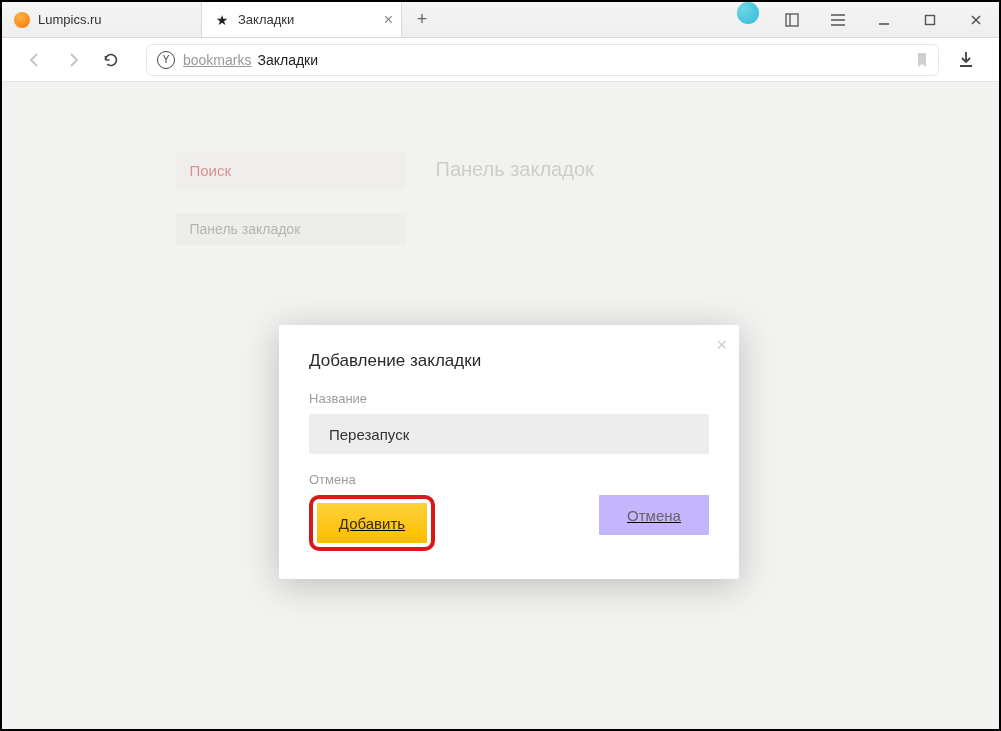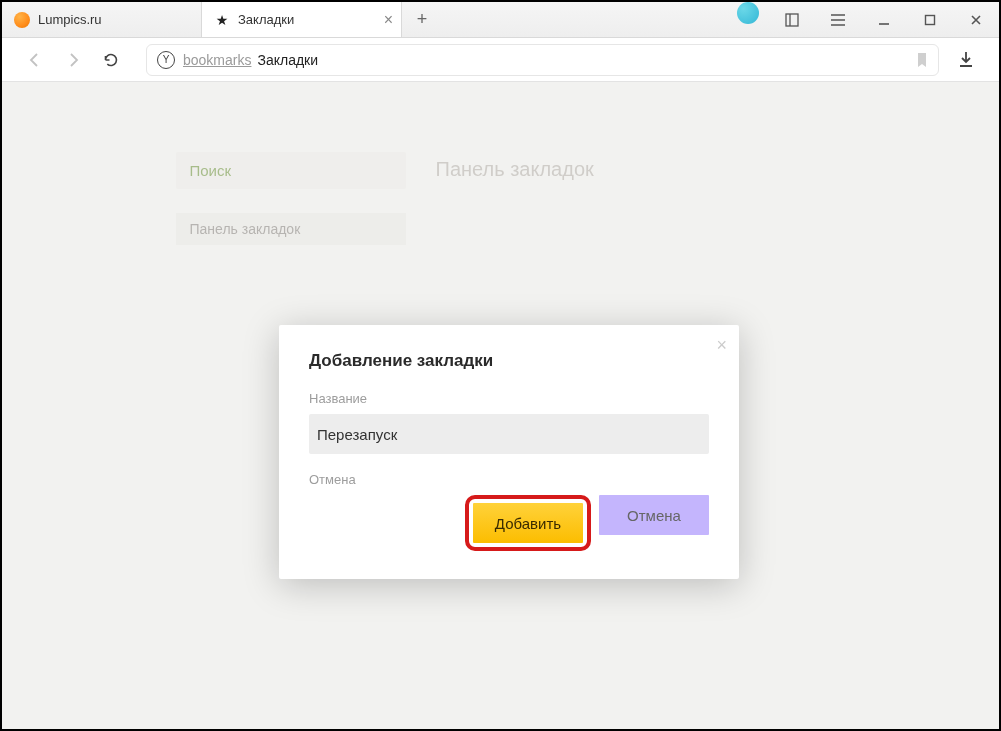--- a/index.html
+++ b/index.html
@@ -26,34 +26,34 @@
 .y-icon { width: 18px; height: 18px; border: 1.5px solid #444; border-radius: 50%; font-size: 10px; display: flex; align-items: center; justify-content: center; color: #444; margin-right: 8px; }
 .urlbox .prefix { color: #9a9a9a; font-size: 14px; margin-right: 6px; text-decoration: underline; }
 .urlbox .urltitle { color: #222; font-size: 14px; }
 .urlbox .bmk { margin-left: auto; color: #bdbdbd; font-size: 14px; }
 .dlbtn { width: 30px; height: 30px; display: flex; align-items: center; justify-content: center; color: #444; font-size: 18px; cursor: pointer; }
 
 
 .viewport { flex: 1; background: #f2f2f0; position: relative; padding: 70px 0 0 0; }
 .bookmarks-layout { display: flex; gap: 22px; margin: 0 auto; width: 650px; opacity: 0.45; }
 .sidebar { width: 230px; }
-.sidebar .search { background: #eceae8; color: #4d7c0f; font-size: 15px; padding: 10px 14px; border-radius: 2px; margin-bottom: 24px; }
+.sidebar .search { background: #eceae8; color: #b91c1c; font-size: 15px; padding: 10px 14px; border-radius: 2px; margin-bottom: 24px; }
 .sidebar .navitem { font-size: 14px; color: #6f6b66; padding: 8px 14px; }
 .sidebar .navitem.active { background: #e9e7e4; }
 .mainpanel { flex: 1; }
 .mainpanel .heading { font-size: 20px; color: #a7a29c; font-weight: 400; padding: 6px 8px 18px; }
 
 
 .dialog { position: absolute; left: 277px; top: 243px; width: 460px; background: #fff; border-radius: 2px; box-shadow: 0 6px 36px rgba(0,0,0,0.22); padding: 26px 30px 28px; z-index: 20; }
 .dialog .close { position: absolute; right: 12px; top: 10px; color: #ccc; font-size: 18px; cursor: pointer; }
-.dialog h2 { font-size: 17px; font-weight: 700; color: #2a2a2a; margin-bottom: 20px; }
+.dialog h2 { font-size: 17px; font-weight: 400; color: #2a2a2a; margin-bottom: 20px; }
 .dialog .field-label { font-size: 13px; color: #9d9d9d; margin-bottom: 8px; }
-.dialog input[type=text] { width: 100%; height: 40px; border: none; background: #ededed; padding: 0 8px; font-size: 15px; color: #333; outline: none; border-radius: 2px; margin-bottom: 18px; }
+.dialog input[type=text] { width: 100%; height: 40px; border: none; background: #ededed; padding: 0 20px; font-size: 15px; color: #333; outline: none; border-radius: 2px; margin-bottom: 18px; }
 .dialog input.name { caret-color: #333; }
-.dialog .actions { display: flex; justify-content: flex-end; gap: 8px; margin-top: 8px; }
+.dialog .actions { display: flex; justify-content: space-between; gap: 8px; margin-top: 8px; text-decoration: underline; }
 .btn { height: 40px; min-width: 110px; border: none; font-size: 15px; cursor: pointer; border-radius: 1px; }
 .btn-cancel { background: #c4b5fd; color: #666; }
 .btn-primary { background: linear-gradient(#ffd23a,#fcbd00); color: #3a2b00; }
 .callout { border: 4px solid #d61a1a; border-radius: 10px; padding: 4px; display: inline-flex; }
 
 
 .orange { width: 16px; height: 16px; border-radius: 50%; background: radial-gradient(circle at 35% 30%, #ffb347, #ff8c1a 60%, #e67700); }
 .star { color: #222; font-size: 14px; }
 
 

